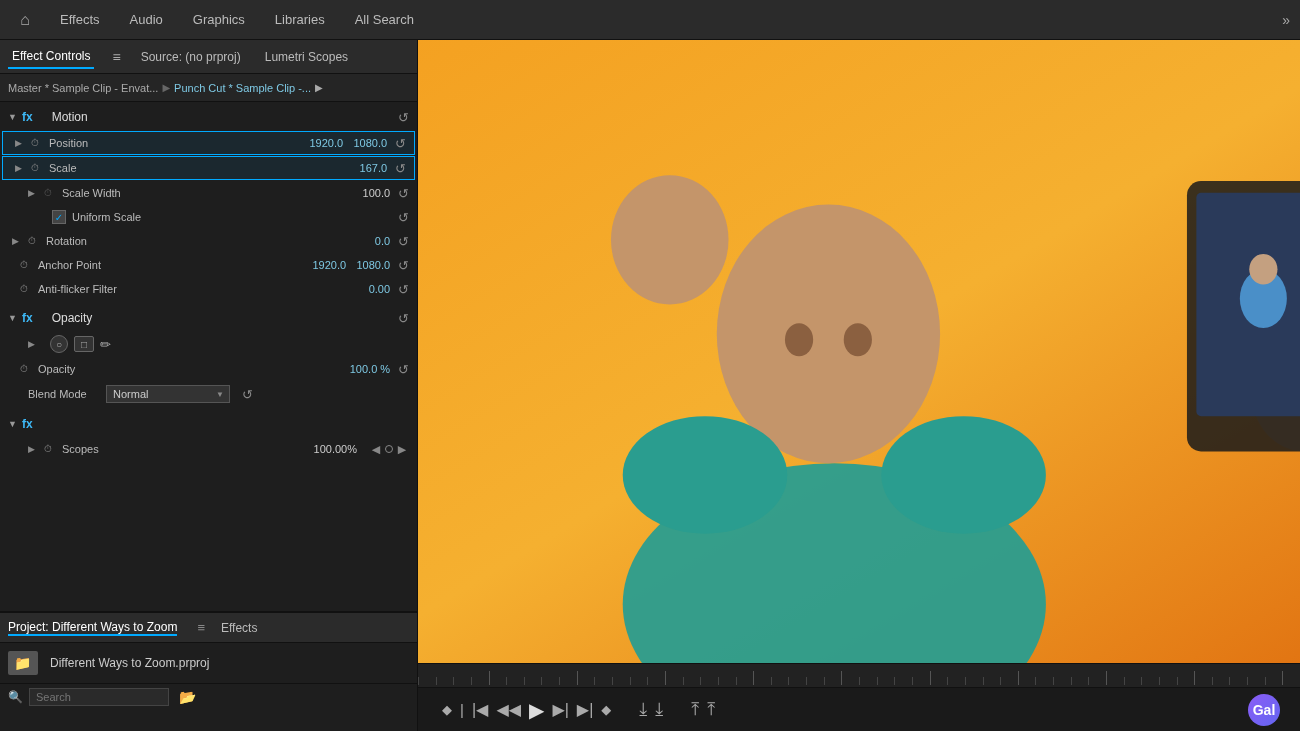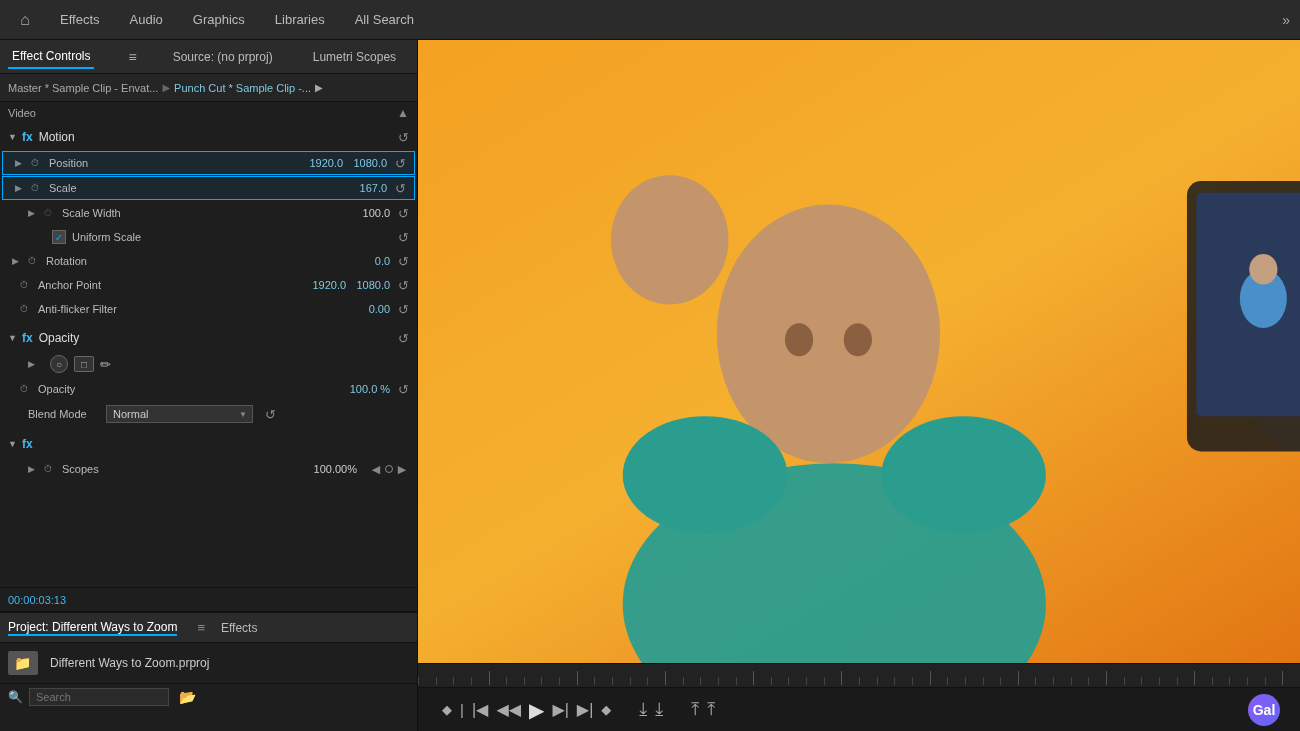--- a/index.html
+++ b/index.html
@@ -65,21 +65,21 @@
     }
 
     
     .panel-tabs {
       display: flex;
       align-items: center;
       background: #2b2b2b;
       height: 34px;
       border-bottom: 1px solid #111;
       padding: 0 8px;
-      gap: 32px;
+      gap: 16px;
     }
     .panel-tab {
       font-size: 12px;
       color: #bbb;
       cursor: pointer;
       padding: 4px 4px;
       white-space: nowrap;
     }
     .panel-tab.active {
       color: #fff;
@@ -142,20 +142,21 @@
     .fx-badge {
       font-size: 12px;
       color: #3eb8f5;
       font-weight: bold;
       margin-right: 2px;
     }
     .section-title {
       font-size: 12px;
       color: #ddd;
       flex: 1;
+      margin-left: 13px;
     }
     .reset-icon {
       font-size: 13px;
       color: #888;
       cursor: pointer;
       margin-left: auto;
     }
 
     
     .prop-row {
@@ -211,21 +212,21 @@
       padding: 0 8px 0 28px;
       gap: 8px;
     }
     .blend-label { font-size: 11px; color: #bbb; min-width: 70px; }
     .blend-select {
       background: #333;
       border: 1px solid #555;
       color: #ccc;
       font-size: 11px;
       padding: 2px 6px;
-      width: 147px;
+      width: 124px;
       cursor: pointer;
       appearance: none;
       -webkit-appearance: none;
       position: relative;
     }
     .blend-select-wrapper {
       position: relative;
       display: inline-block;
     }
     .blend-select-wrapper::after {
@@ -489,24 +490,20 @@
       <span class="panel-tab">Lumetri Scopes</span>
     </div>
 
     <div class="source-bar">
       <span class="source-bar-item">Master * Sample Clip - Envat...</span>
       <span class="source-bar-arrow">▶</span>
       <span class="source-bar-active">Punch Cut * Sample Clip -...</span>
       <span class="source-bar-chevron">▶</span>
     </div>
 
-    <div class="video-label">
-      <span>Video</span>
-      <span class="scroll-arrow">▲</span>
-    </div>
 
     <div class="effects-panel">
 
       <div class="section-header">
         <span class="chevron-icon">▼</span>
         <span class="fx-badge">fx</span>
         <span class="section-title">Motion</span>
         <span class="reset-icon">↺</span>
       </div>
 
@@ -611,23 +608,20 @@
         <span class="prop-value white">100.00%</span>
         <div class="speed-nav">
           <span class="speed-nav-btn">◀</span>
           <span class="speed-dot"></span>
           <span class="speed-nav-btn">▶</span>
         </div>
       </div>
 
     </div>
 
-    <div class="bottom-time">
-      <span class="time-display">00:00:03:13</span>
-    </div>
 
     <div class="bottom-panel">
       <div class="bottom-panel-tabs">
         <span class="bottom-panel-tab active">Project: Different Ways to Zoom</span>
         <span class="bottom-panel-menu">≡</span>
         <span class="bottom-panel-tab">Effects</span>
       </div>
       <div class="project-content">
         <div class="project-folder-icon">📁</div>
         <span class="project-name">Different Ways to Zoom.prproj</span>

